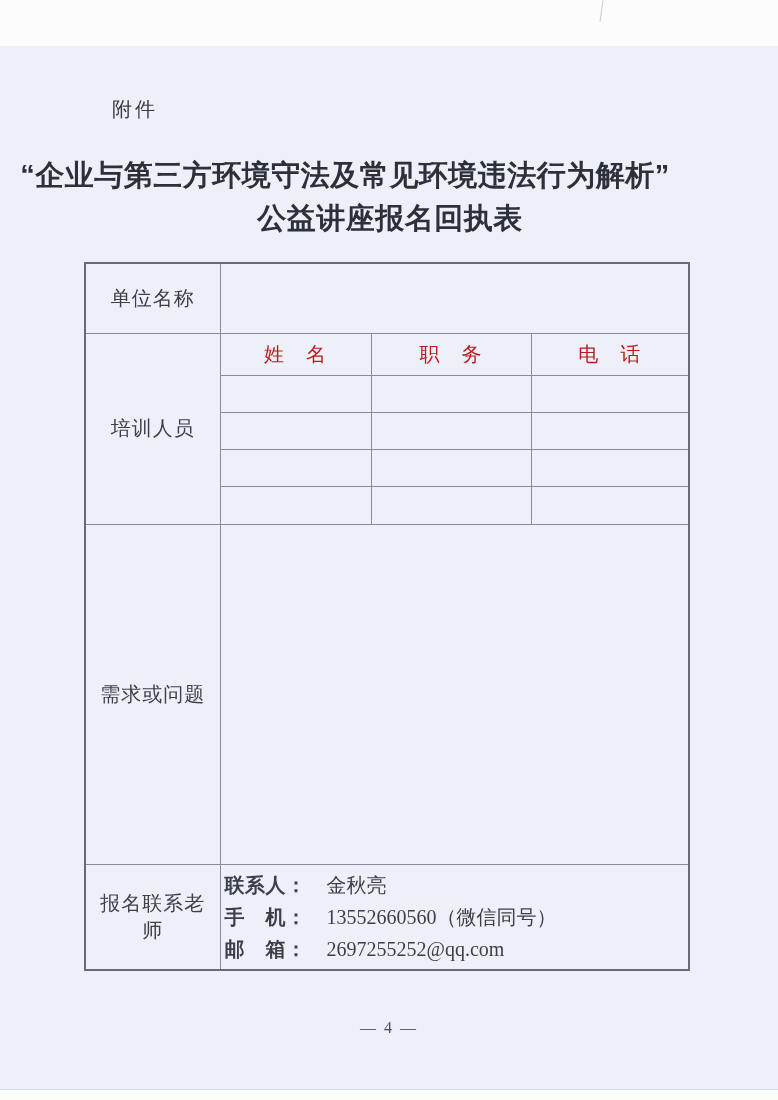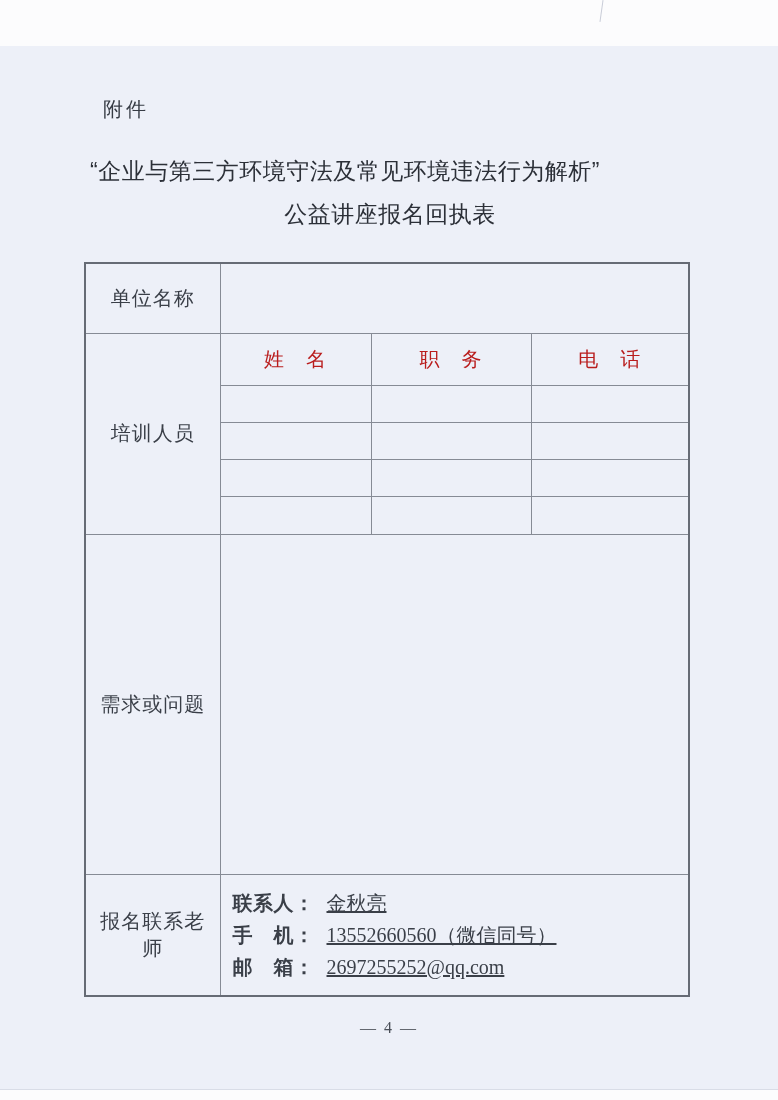--- a/index.html
+++ b/index.html
@@ -19,51 +19,51 @@
     position: absolute;
     left: 0;
     top: 46px;
     width: 778px;
     height: 1043px;
     background: #edf0f8;
     box-shadow: 0 1px 0 #d9dde7;
   }
   .attachment {
     position: absolute;
-    left: 103px;
+    left: 112px;
     top: 96px;
     font-size: 20px;
     letter-spacing: 3px;
   }
   .title-line {
     position: absolute;
     left: 0;
     width: 690px;
     text-align: center;
     font-family: "Liberation Sans", "DejaVu Sans", sans-serif;
-    font-weight: normal;
+    font-weight: bold;
     color: #2c3038;
-    font-size: 23px;
+    font-size: 29px;
     letter-spacing: 0.5px;
   }
   .title-line.l1 { top: 156px; }
   .title-line.l2 { top: 199px; margin-left: 45px; }
 
   table.form-table {
     position: absolute;
     left: 84px;
     top: 262px;
     width: 604px;
     border-collapse: collapse;
     table-layout: fixed;
     border: 2px solid #666b75;
   }
   table.form-table td {
     border: 1px solid #868b95;
-    padding: 12px;
+    padding: 4px;
     font-size: 20px;
     vertical-align: middle;
   }
   td.row-label {
     text-align: center;
     letter-spacing: 1px;
     color: #3a3f48;
   }
   td.sub-header {
     text-align: center;
@@ -79,21 +79,21 @@
 
   td.contact-cell {
     padding: 2px 8px 2px 10px;
   }
   .contact-line {
     line-height: 32px;
     white-space: nowrap;
     color: #3a3f48;
   }
   .contact-line .c-label { letter-spacing: 0.5px; font-weight: bold; }
-  .contact-line .c-value { margin-left: 12px; text-decoration: underline; }
+  .contact-line .c-value { margin-left: 20px; }
 
   .page-number {
     position: absolute;
     left: 0;
     top: 1019px;
     width: 778px;
     text-align: center;
     font-size: 16px;
     color: #4a4f58;
     letter-spacing: 2px;

